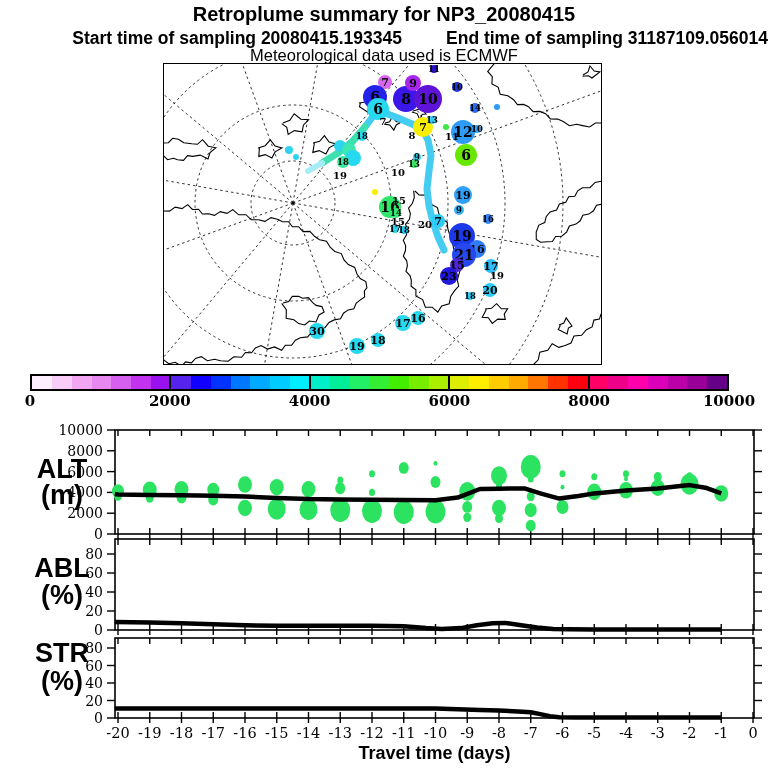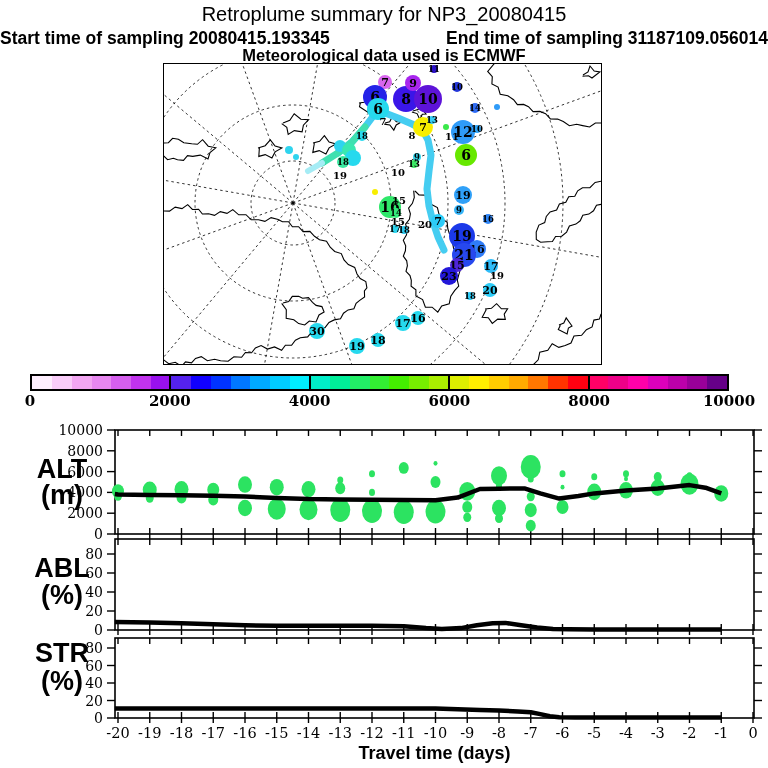--- a/index.html
+++ b/index.html
@@ -1,21 +1,21 @@
 <!DOCTYPE html>
 <html><head>
 <meta charset="utf-8">
 <style>
   html,body{margin:0;padding:0;background:#fff}
   #page{position:relative;width:768px;height:768px;background:#fff;color:#000;
         font-family:"Liberation Sans",sans-serif;overflow:hidden}
-  .t1{position:absolute;top:3px;left:0;width:100%;text-align:center;font-weight:normal;font-size:20px;letter-spacing:0}
-  .t2{position:absolute;top:28px;left:0;width:100%;display:flex;justify-content:space-between;gap:44px;
+  .t1{position:absolute;top:3px;left:0;width:100%;text-align:center;font-weight:bold;font-size:20px;letter-spacing:0}
+  .t2{position:absolute;top:28px;left:0;width:100%;display:flex;justify-content:flex-end;gap:44px;
       font-weight:bold;font-size:17.5px;white-space:nowrap}
-  .t3{position:absolute;top:46px;left:0;width:100%;text-align:center;font-weight:bold;font-size:16.5px}
+  .t3{position:absolute;top:46px;left:0;width:100%;text-align:center;font-weight:normal;font-size:16.5px}
   #map{position:absolute;left:163px;top:63px;background:#fff}
   #cbar{position:absolute;left:30px;top:374px;width:699px;height:17px;border:2px solid #000;
         box-sizing:border-box;display:flex}
   #cbar .cell{flex:1 1 auto}
   .cbdiv{position:absolute;top:374px;width:2px;height:17px;background:#000}
   .cbtick{position:absolute;top:392px;width:80px;text-align:center;
           font-family:"DejaVu Serif",serif;font-weight:bold;font-size:15px}
   #cbartitle{position:absolute;top:403px;left:30px;width:699px;text-align:center;
              font-family:"DejaVu Serif",serif;font-size:17px}
   #panels{position:absolute;left:0;top:420px}

